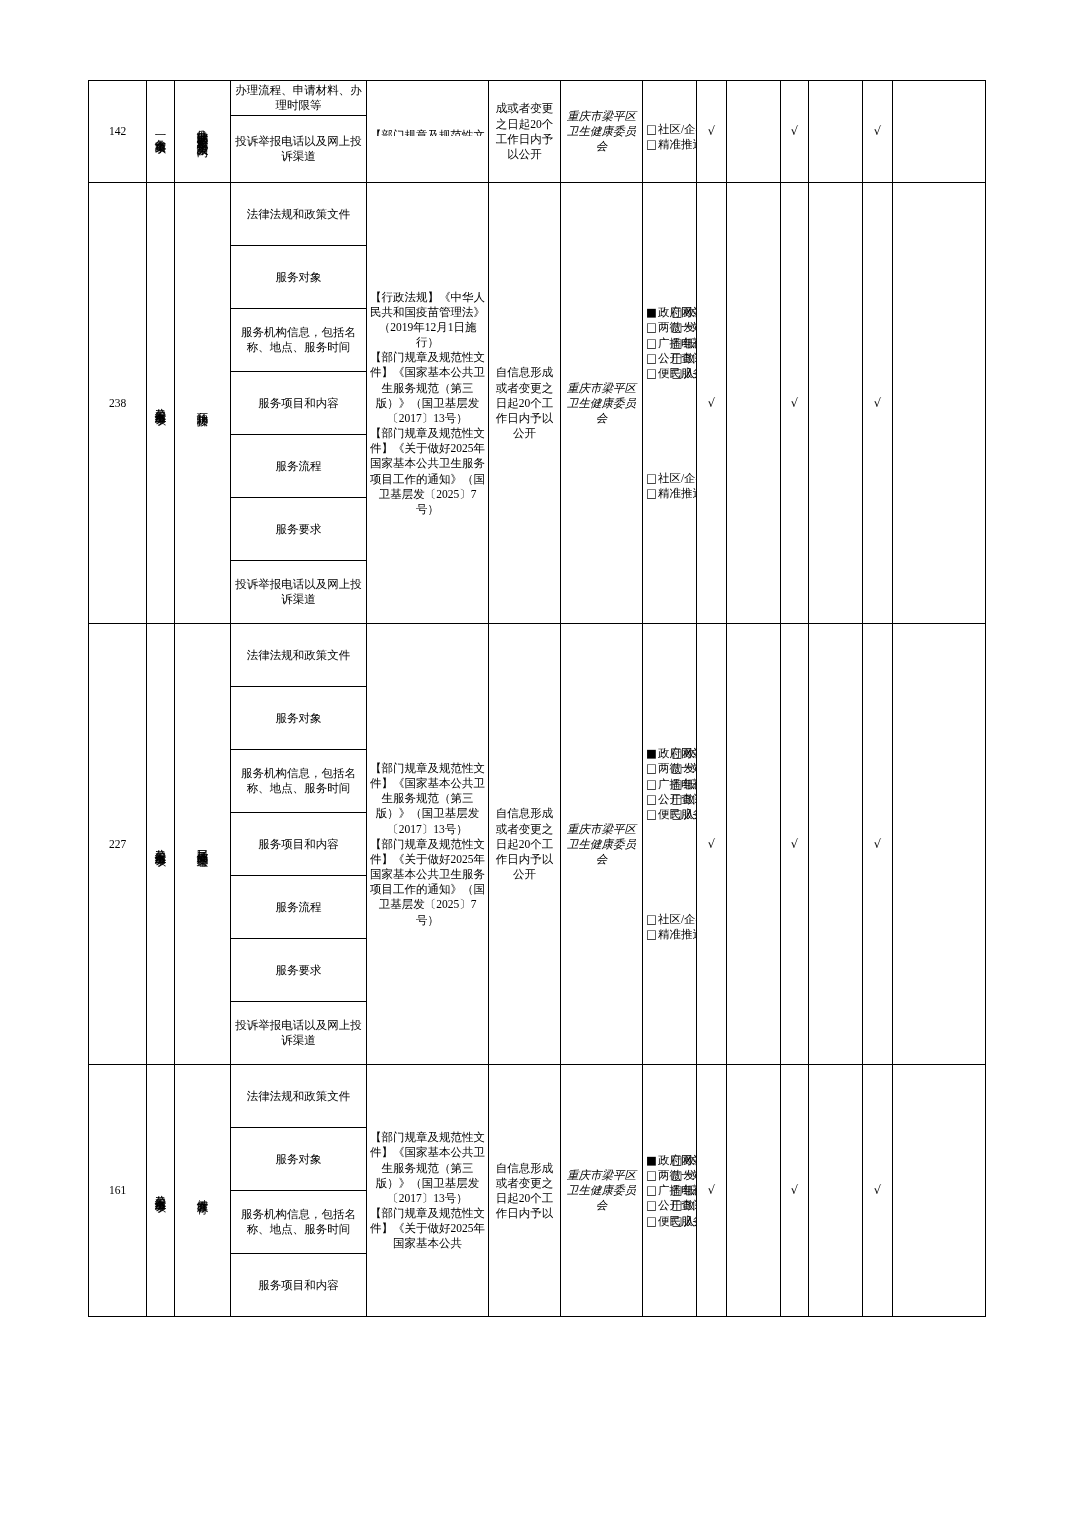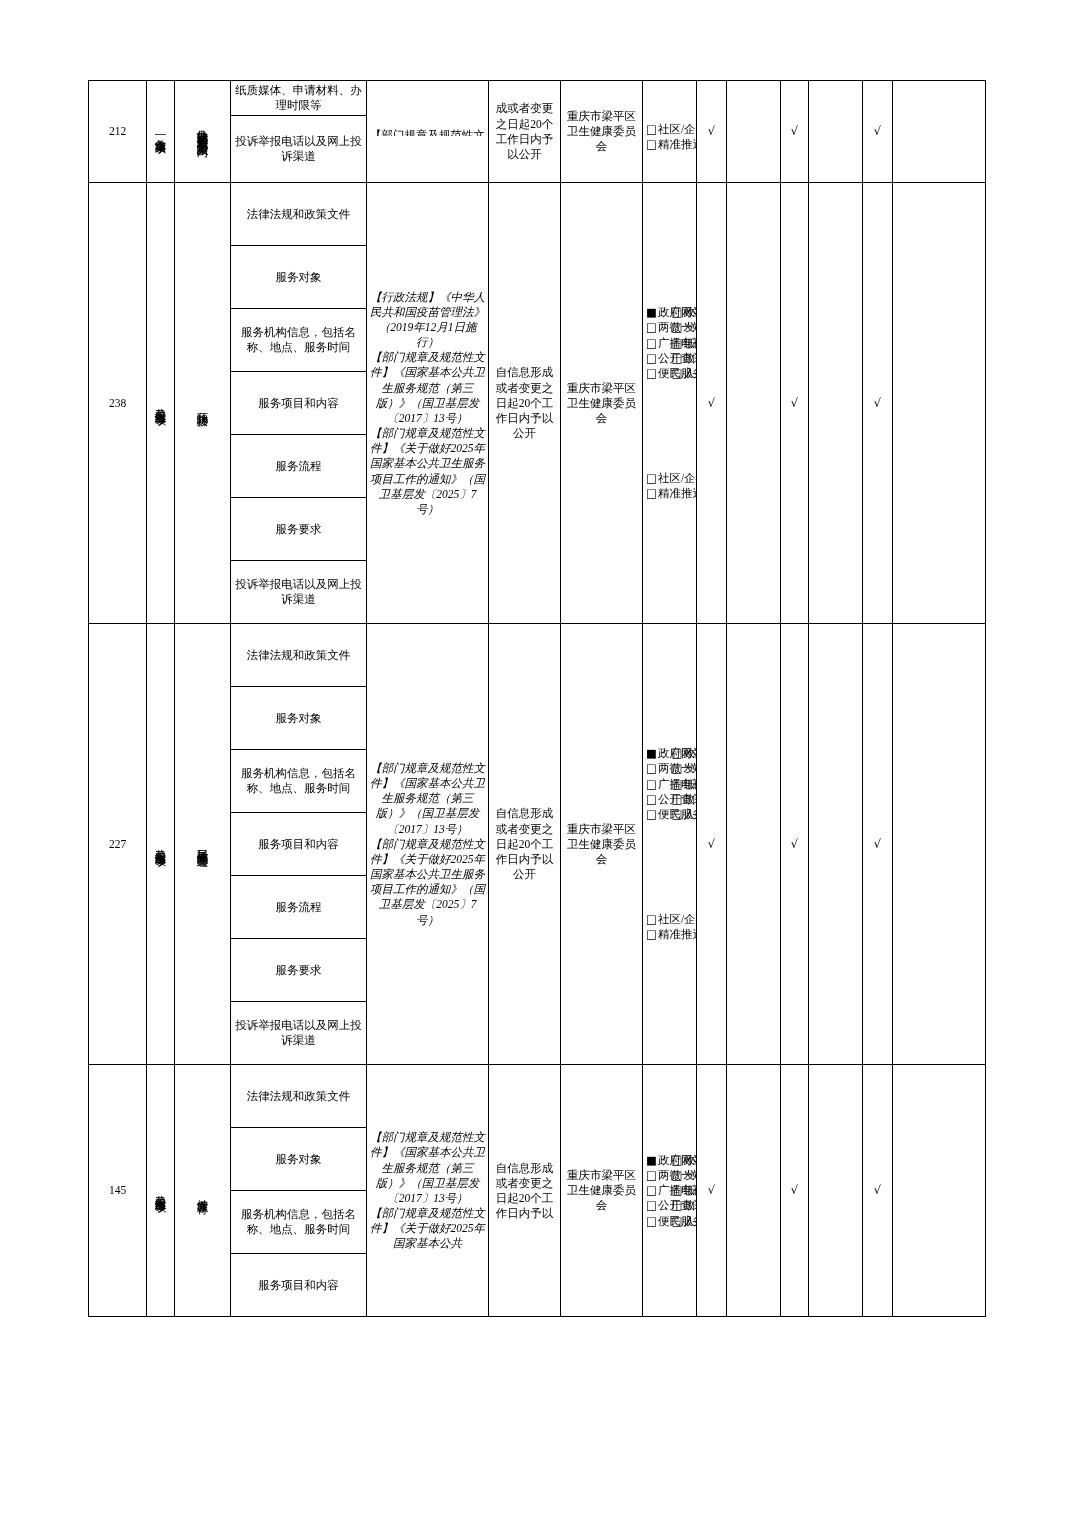--- a/index.html
+++ b/index.html
@@ -63,29 +63,29 @@
     font-size: 11.5px;
     display: inline-block;
     white-space: nowrap;
   }
   .cat-cell { padding: 2px 1px; }
   .basis-cell {
     text-align: left;
     font-size: 11px;
     line-height: 1.3;
     padding: 3px 4px;
-    font-style: italic;
   }
   .time-cell {
     font-size: 11px;
     line-height: 1.35;
   }
   .org-cell {
     font-size: 11.5px;
     line-height: 1.35;
+    font-style: italic;
   }
   .check {
     font-size: 14px;
     font-family: "DejaVu Sans", sans-serif;
   }
   .chan-cell {
     text-align: left;
     padding: 4px 5px;
     font-size: 11px;
     line-height: 1.5;
@@ -147,28 +147,28 @@
     <col class="c-t1">
         <col class="c-t2">
         <col class="c-t3">
         <col class="c-t4">
         <col class="c-t5">
         <col class="c-t6">
   </colgroup>
 
   <tbody>
         <tr>
-    <td rowspan="2">212</td>
+    <td rowspan="2">142</td>
     <td rowspan="2" class="cat-cell">
       <span class="vert">一备案类事项</span>
     </td>
     <td rowspan="2" class="cat-cell">
       <span class="vert">执业助理医师（多机构）备案（权限内）</span>
     </td>
-    <td class="item-cell">纸质媒体、申请材料、办理时限等</td>
+    <td class="item-cell">办理流程、申请材料、办理时限等</td>
     <td rowspan="2" class="clipped-top">
       <span class="cut">【部门规章及规范性文件】《医师执业注册管理办法》（国家卫生和计划生育委员会令第13号）</span>
     </td>
     <td rowspan="2" class="time-cell">成或者变更之日起20个工作日内予以公开</td>
     <td rowspan="2" class="org-cell">重庆市梁平区卫生健康委员会</td>
     <td rowspan="2" class="chan-cell">
       <div class="chan-bottom">
         <span class="chan-line box-empty">社区/企事业单位/村公示栏（电子屏）</span>
         <span class="chan-line"><span class="box-empty">精准推送</span>&nbsp;&nbsp;&nbsp;</span>
       </div>
@@ -301,21 +301,21 @@
           <td class="item-cell" style="height:58px;">服务流程</td>
         </tr>
   <tr>
           <td class="item-cell" style="height:58px;">服务要求</td>
         </tr>
   <tr>
           <td class="item-cell" style="height:58px;">投诉举报电话以及网上投诉渠道</td>
         </tr>
 
   <tr>
-    <td rowspan="4">145</td>
+    <td rowspan="4">161</td>
     <td rowspan="4" class="cat-cell">
       <span class="vert">公共卫生服务事项</span>
     </td>
     <td rowspan="4" class="cat-cell">
       <span class="vert">健康教育</span>
     </td>
     <td class="item-cell" style="height:58px;">法律法规和政策文件</td>
     <td rowspan="4" class="basis-cell"><span style="white-space:pre-line">【部门规章及规范性文件】《国家基本公共卫生服务规范（第三版）》（国卫基层发〔2017〕13号）
 【部门规章及规范性文件】《关于做好2025年国家基本公共</span></td>
     <td rowspan="4" class="time-cell">自信息形成或者变更之日起20个工作日内予以</td>

